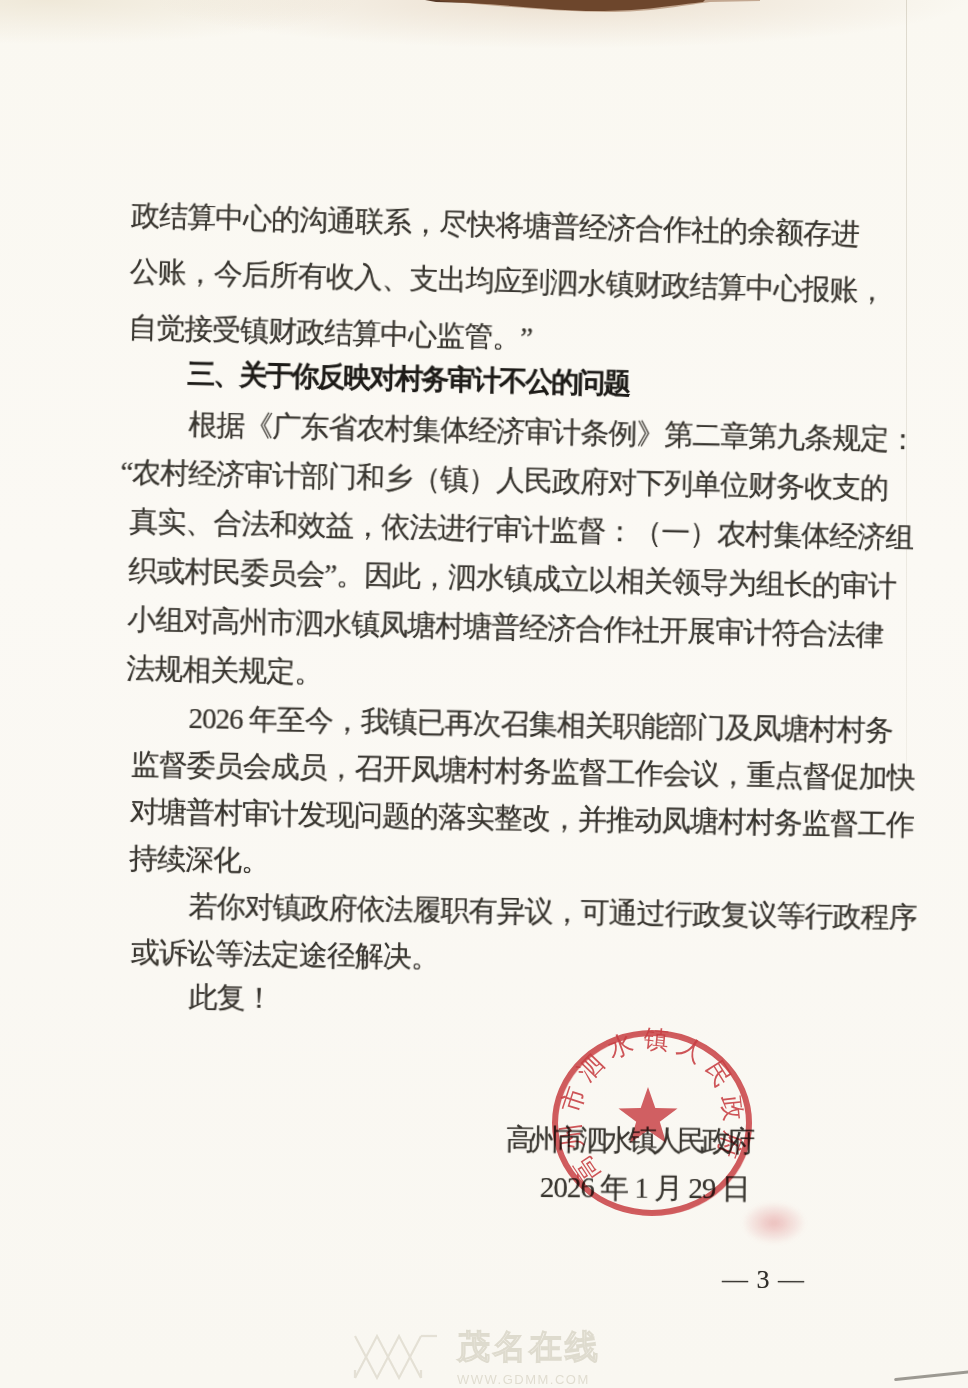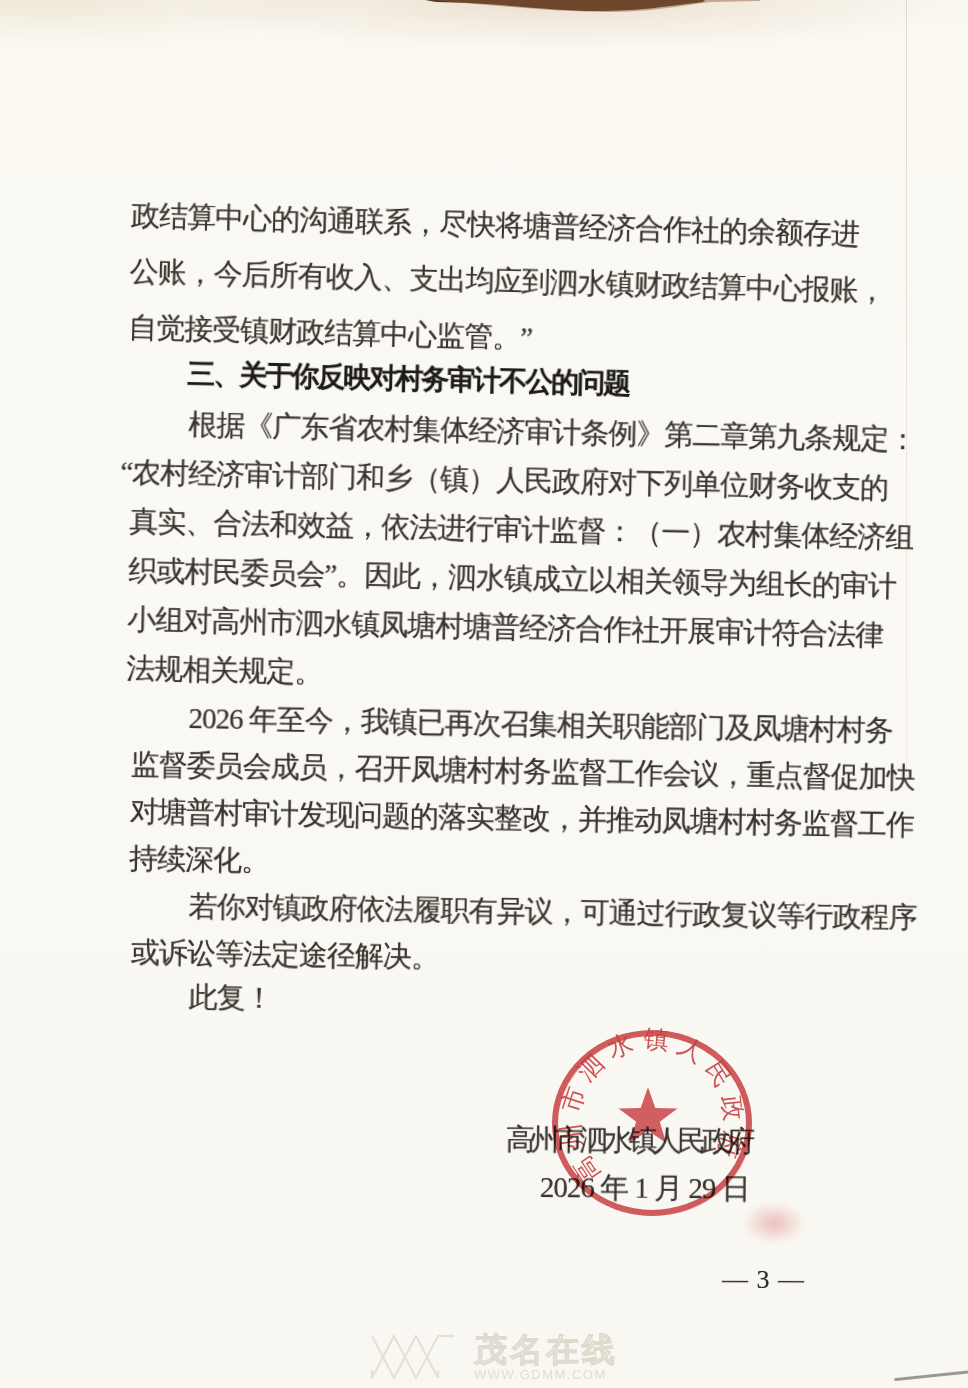--- a/index.html
+++ b/index.html
@@ -25,30 +25,30 @@
   .sig-line{position:absolute;white-space:nowrap;transform-origin:0 0;}
   #issuer{left:506px;top:1120px;font-size:29px;letter-spacing:-4.5px;transform:rotate(0.5deg);}
   #issue-date{left:540px;top:1168px;font-size:29px;letter-spacing:-1px;transform:rotate(0.4deg);}
   #page-number{position:absolute;left:722px;top:1265px;font-size:26px;letter-spacing:1px;color:#2e2c28;transform:rotate(0.2deg);}
   .crease-v{position:absolute;left:906px;top:0;width:1px;height:788px;background:linear-gradient(180deg,rgba(176,168,148,0.38),rgba(176,168,148,0.12));}
   .corner-line{position:absolute;left:894px;top:1374px;width:80px;height:3px;background:#6a675f;transform:rotate(-6deg);opacity:0.65;border-radius:2px;}
   .seal-wrap{position:absolute;left:530px;top:1000px;width:260px;height:260px;mix-blend-mode:multiply;opacity:0.9;}
   .seal-wrap svg text{font-family:"Liberation Serif","DejaVu Serif",serif;}
   .seal-ghost{position:absolute;left:742px;top:1202px;width:64px;height:42px;border-radius:50%;
     background:radial-gradient(closest-side,rgba(206,60,66,0.30),rgba(206,60,66,0));filter:blur(2px);}
-  .watermark{position:absolute;left:368px;top:1330px;display:flex;align-items:flex-end;opacity:0.9;}
+  .watermark{position:absolute;left:351px;top:1330px;display:flex;align-items:flex-start;opacity:0.9;}
   .wm-text{margin-left:14px;}
   .wm-name{
     font-family:"Liberation Sans","DejaVu Sans",sans-serif;font-weight:700;
     font-size:33px;letter-spacing:3px;line-height:34px;
     color:rgba(252,250,244,0.25);-webkit-text-stroke:1px #dcd8cb;
   }
   .wm-url{
     font-family:"Liberation Sans","DejaVu Sans",sans-serif;
-    font-size:13px;letter-spacing:1.5px;color:#dedacd;margin-top:0;
+    font-size:13px;letter-spacing:1.5px;color:#dedacd;margin-top:8px;
   }
 </style>
 </head>
 <body>
 
 <div class="page">
 
   <svg style="position:absolute;left:0;top:0;" width="968" height="18" viewBox="0 0 968 18">
     <path d="M425 0 L705 0 L703 2 C660 7 640 11 596 11 C560 11 520 6 470 3 L436 2 Z" fill="#4a2a18" opacity="0.92"></path>
     <path d="M440 1 C500 6 560 12 607 12 C650 12 680 6 710 2 L760 1 L760 0 L440 0 Z" fill="#8a5632" opacity="0.45"></path>

